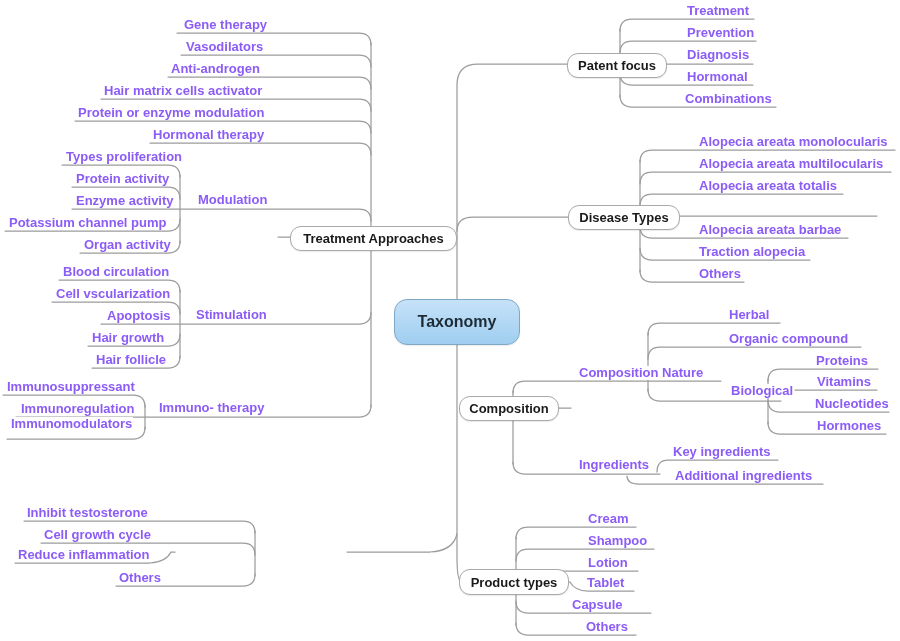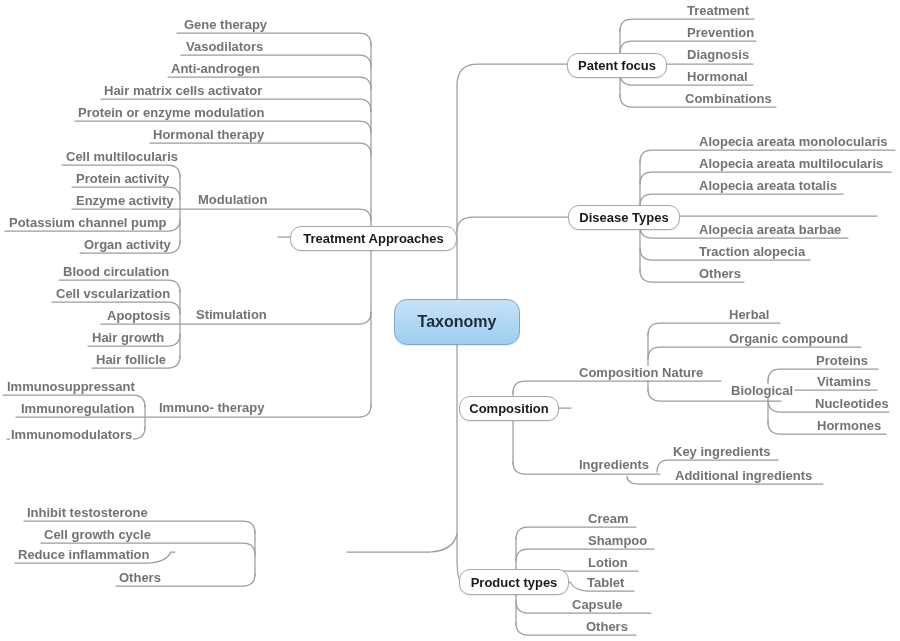--- a/index.html
+++ b/index.html
@@ -1,20 +1,20 @@
 <!DOCTYPE html>
 <html><head>
 <meta charset="utf-8">
 <style>
   html,body{margin:0;padding:0;}
   body{width:900px;height:641px;position:relative;background:#ffffff;
        font-family:"Liberation Sans","DejaVu Sans",sans-serif;overflow:hidden;}
   #stage{position:absolute;left:0;top:0;width:900px;height:641px;}
   svg.wires{position:absolute;left:0;top:0;}
-  .lbl{position:absolute;font-size:13px;font-weight:bold;color:#737373;
+  .lbl{position:absolute;font-size:13px;font-weight:bold;color:#8b5cf6;
        line-height:14px;height:14px;white-space:nowrap;background:#ffffff;padding:0 1px;}
   .box{position:absolute;display:flex;align-items:center;justify-content:center;
        background:#ffffff;border:1.3px solid #a9a9a9;border-radius:11px;
        font-size:13px;font-weight:bold;color:#1a1a1a;white-space:nowrap;
        box-shadow:0 1px 1px rgba(0,0,0,0.08);}
   .root{border:1.4px solid #7fa7c6;border-radius:13px;
         background:linear-gradient(#c6e2f8,#9fcef0);
         font-size:16px;color:#1c2b36;}
 </style>
 </head>
@@ -115,37 +115,37 @@
     </g>
   </svg>
 
   <div class="lbl" style="left:183px;top:18px">Gene therapy</div>
   <div class="lbl" style="left:185px;top:40px">Vasodilators</div>
   <div class="lbl" style="left:170px;top:62px">Anti-androgen</div>
   <div class="lbl" style="left:103px;top:84px">Hair matrix cells activator</div>
   <div class="lbl" style="left:77px;top:106px">Protein or enzyme modulation</div>
   <div class="lbl" style="left:152px;top:128px">Hormonal therapy</div>
 
-  <div class="lbl" style="left:65px;top:150px">Cell multilocularis</div>
+  <div class="lbl" style="left:65px;top:150px">Types proliferation</div>
   <div class="lbl" style="left:75px;top:172px">Protein activity</div>
   <div class="lbl" style="left:75px;top:194px">Enzyme activity</div>
   <div class="lbl" style="left:8px;top:216px">Potassium channel pump</div>
   <div class="lbl" style="left:83px;top:238px">Organ activity</div>
   <div class="lbl" style="left:197px;top:193px">Modulation</div>
 
   <div class="lbl" style="left:62px;top:265px">Blood circulation</div>
   <div class="lbl" style="left:55px;top:287px">Cell vscularization</div>
   <div class="lbl" style="left:106px;top:309px">Apoptosis</div>
   <div class="lbl" style="left:91px;top:331px">Hair growth</div>
   <div class="lbl" style="left:95px;top:353px">Hair follicle</div>
   <div class="lbl" style="left:195px;top:308px">Stimulation</div>
 
   <div class="lbl" style="left:6px;top:380px">Immunosuppressant</div>
   <div class="lbl" style="left:20px;top:402px">Immunoregulation</div>
-  <div class="lbl" style="left:10px;top:428px">Immunomodulators</div>
+  <div class="lbl" style="left:10px;top:417px">Immunomodulators</div>
   <div class="lbl" style="left:158px;top:401px">Immuno- therapy</div>
 
   <div class="lbl" style="left:686px;top:4px">Treatment</div>
   <div class="lbl" style="left:686px;top:26px">Prevention</div>
   <div class="lbl" style="left:686px;top:48px">Diagnosis</div>
   <div class="lbl" style="left:686px;top:70px">Hormonal</div>
   <div class="lbl" style="left:684px;top:92px">Combinations</div>
 
   <div class="lbl" style="left:698px;top:135px">Alopecia areata monolocularis</div>
   <div class="lbl" style="left:698px;top:157px">Alopecia areata multilocularis</div>

